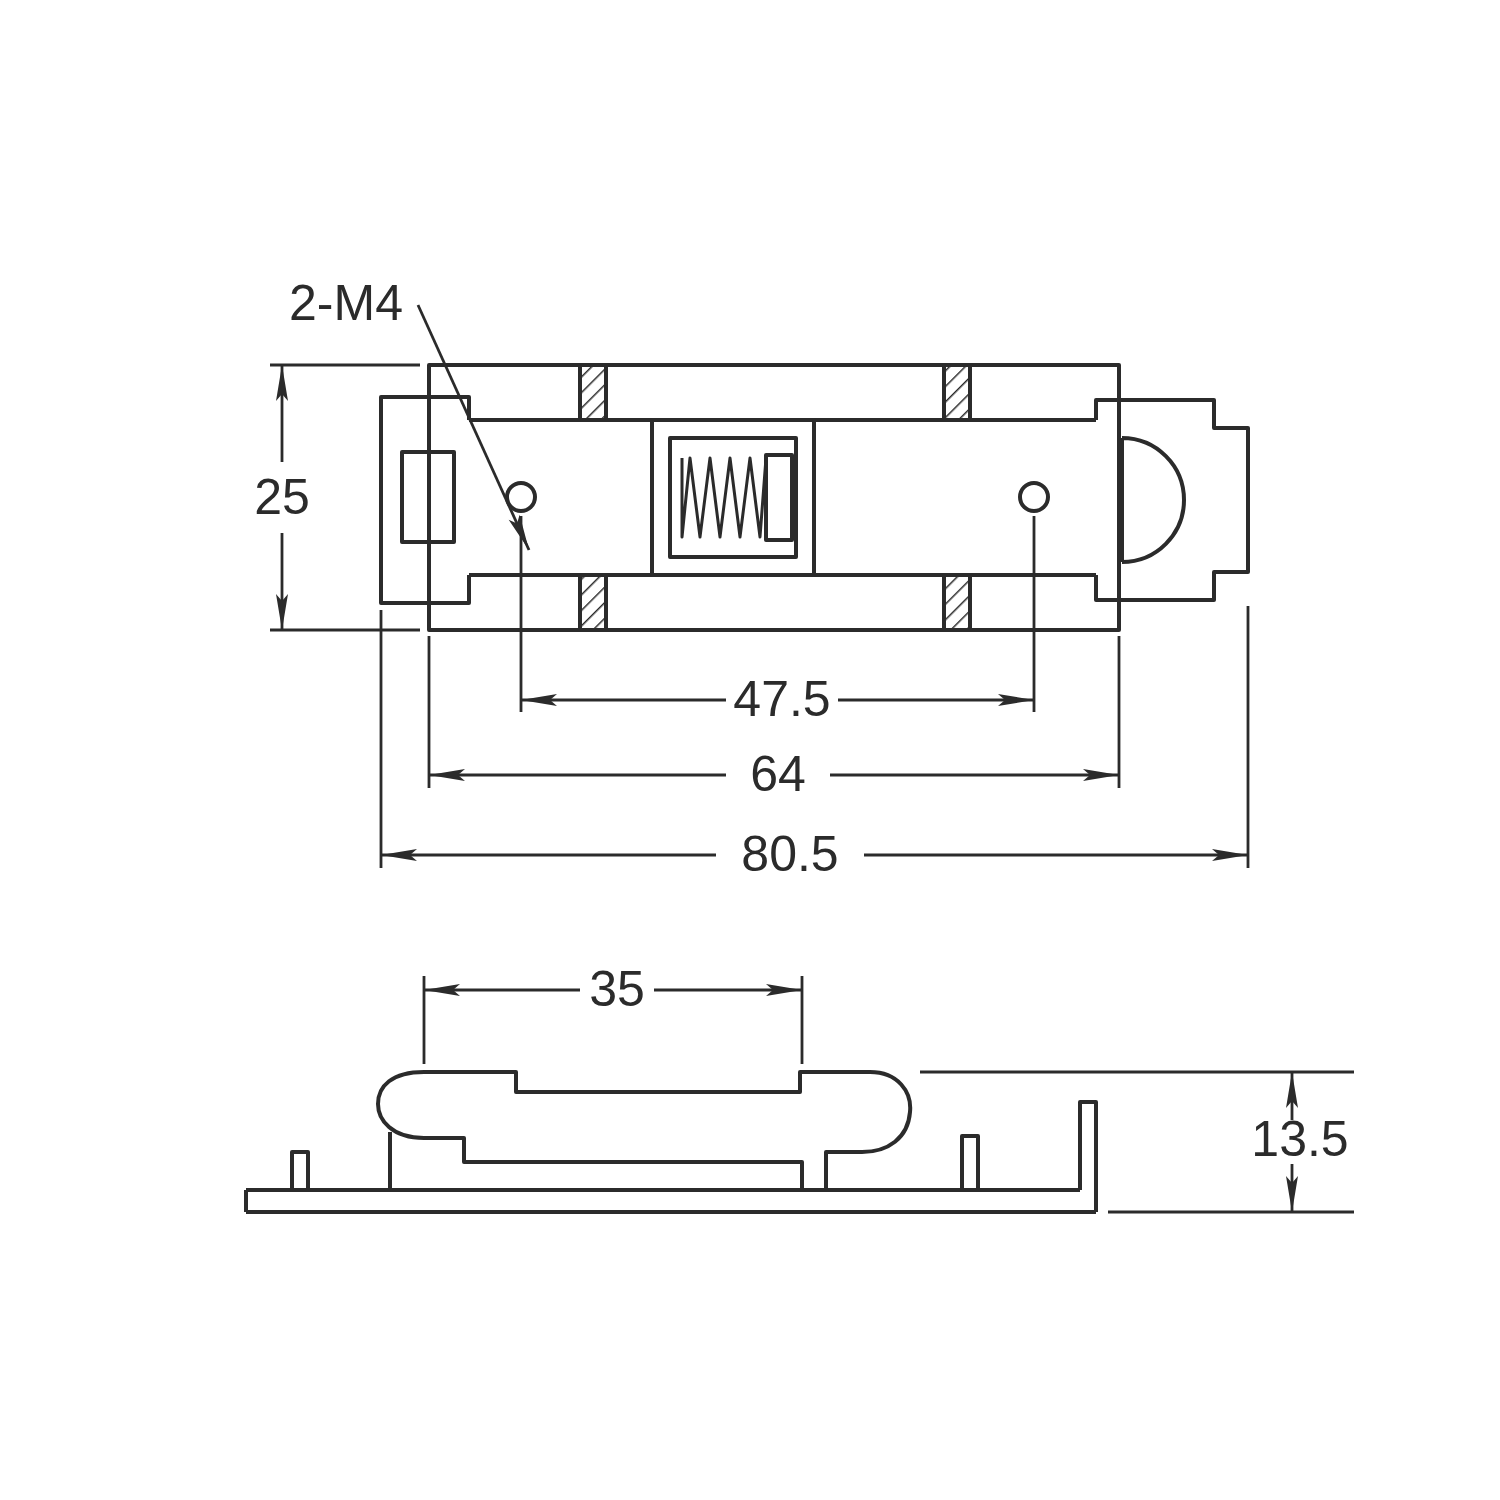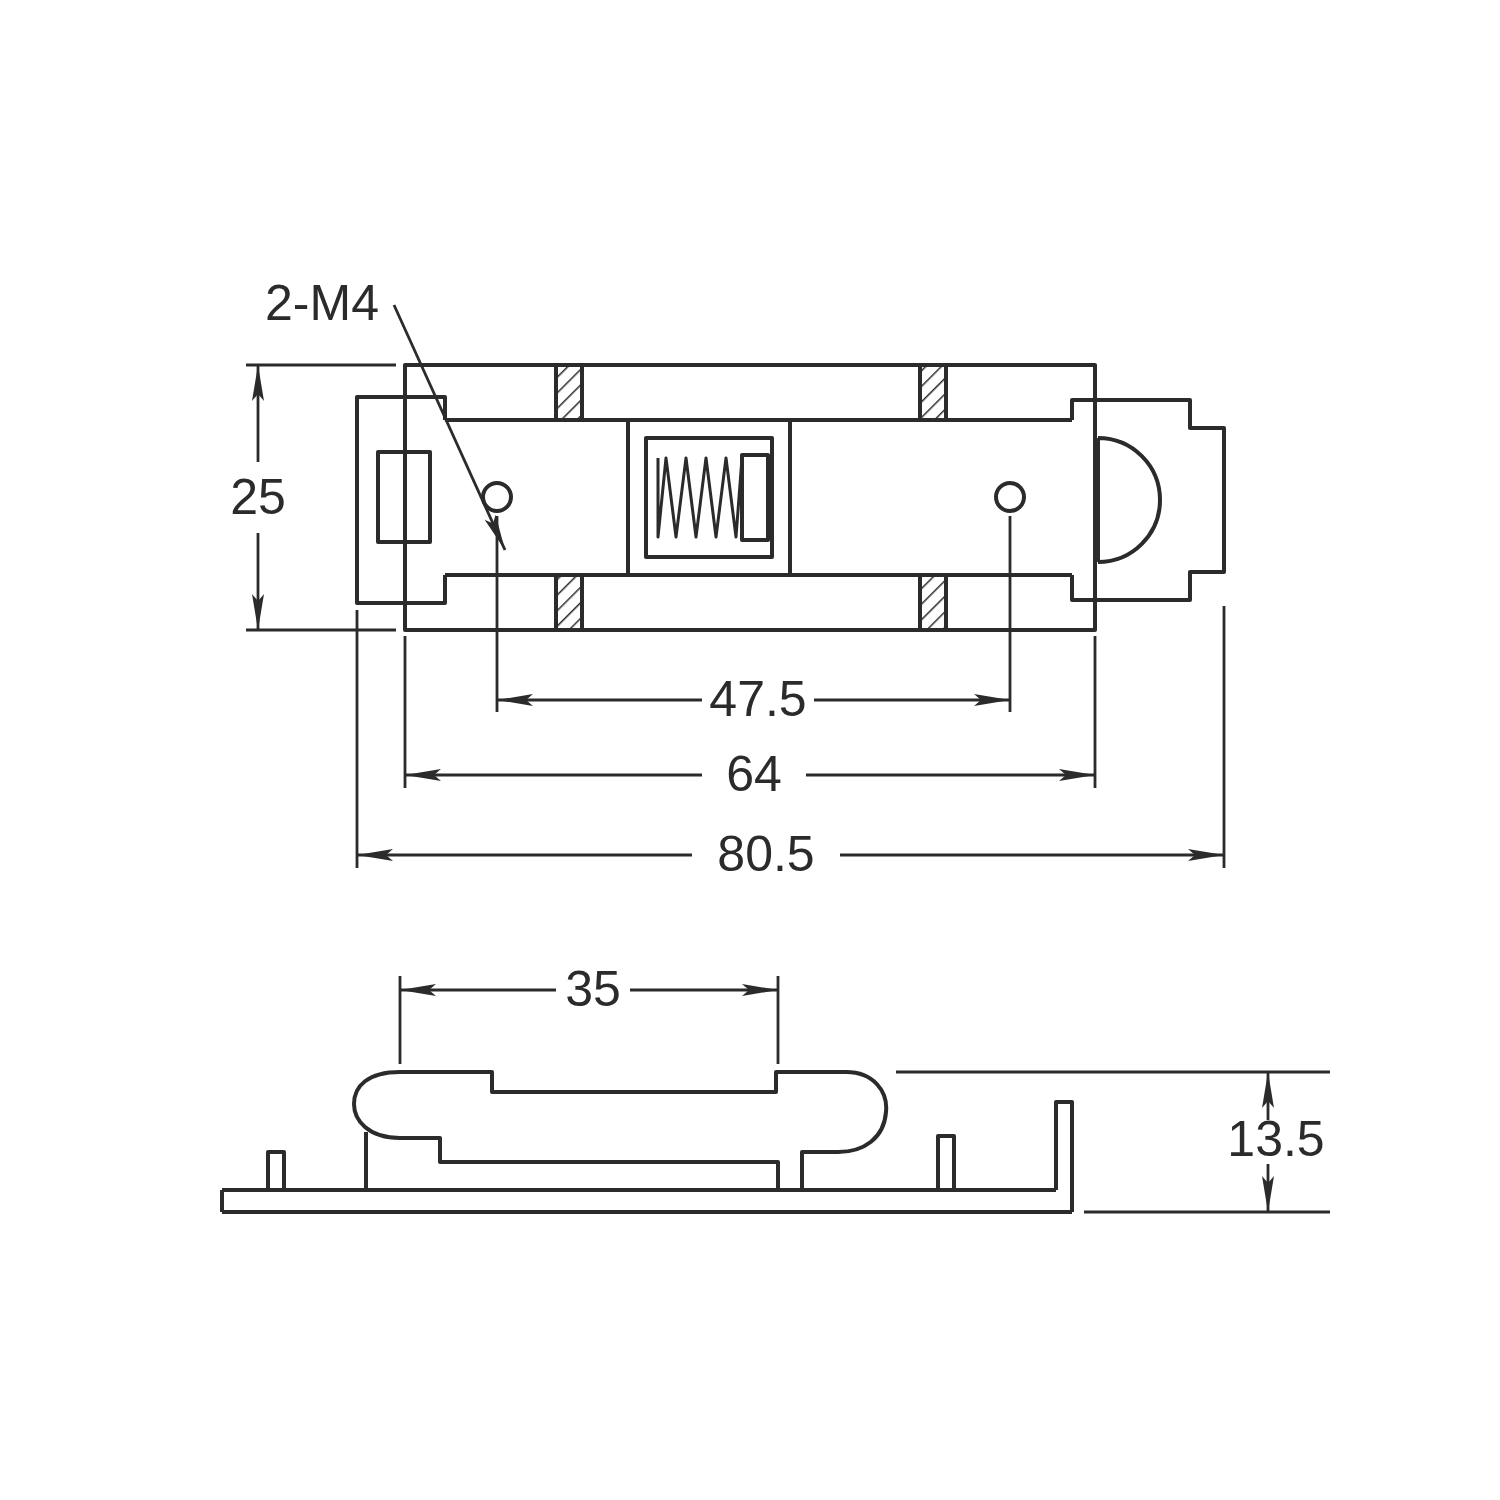--- a/index.html
+++ b/index.html
@@ -7,20 +7,21 @@
   body {
     margin: 0;
     background: var(--background);
     font-family: "Liberation Sans", sans-serif;
   }
   .stage {
     width: 1500px;
     height: 1500px;
     background: var(--background);
     position: relative;
+    padding-left: 24px;
   }
   svg { display: block; }
   .obj {
     fill: none;
     stroke: var(--line);
     stroke-width: 4;
     stroke-linejoin: round;
     stroke-linecap: butt;
   }
   .thin { stroke-width: 3; }

